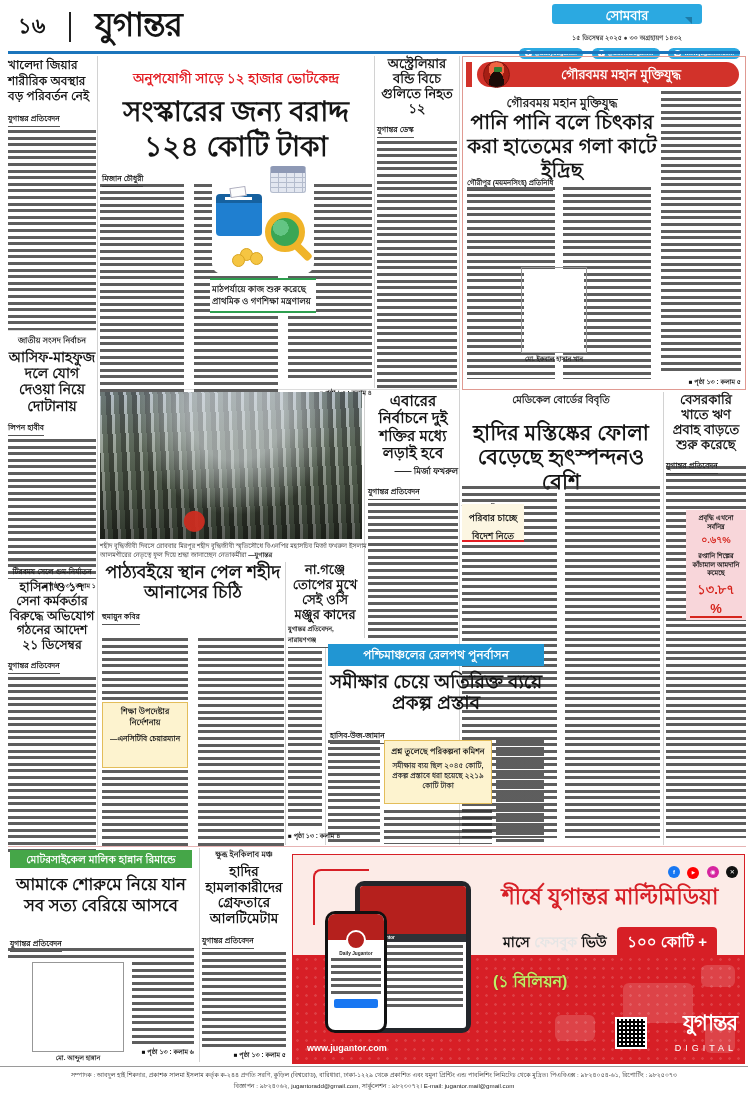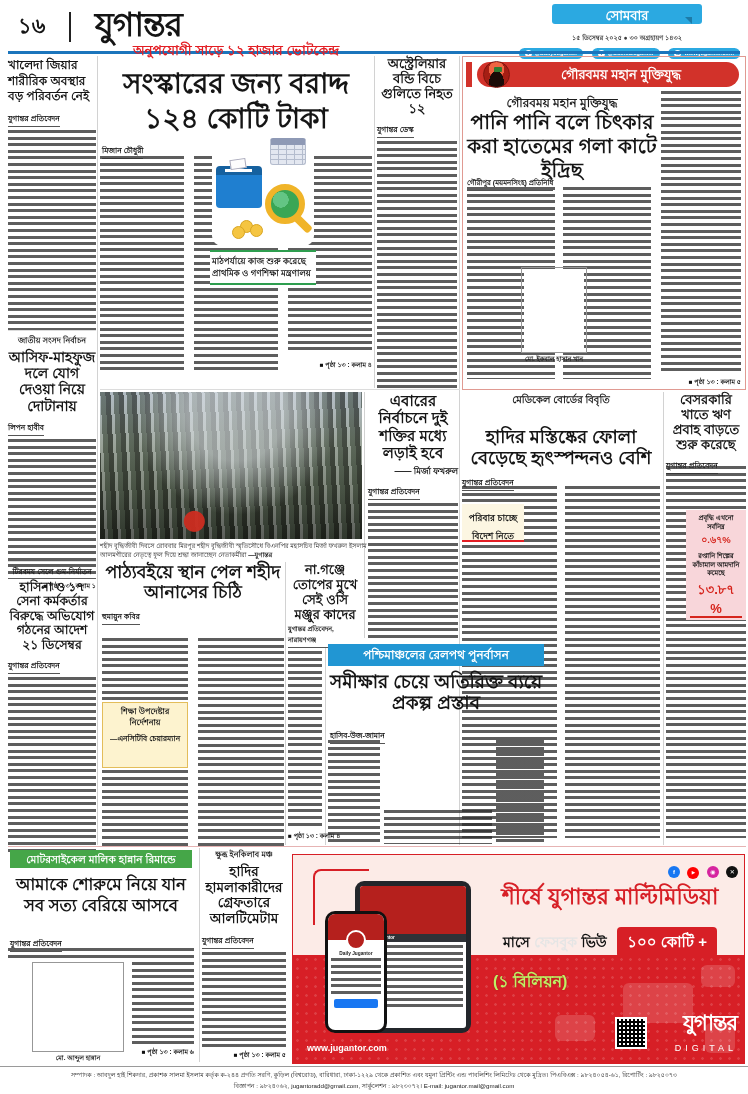--- a/index.html
+++ b/index.html
@@ -118,21 +118,21 @@
   </div>
 
   <div class="abs" style="left:8px;top:566px;width:88px">
     <div class="kick" style="font-size:7.4px">টিরবময সেলে গুম-নির্যাতন</div>
     <div class="hl" style="font-size:12.4px;margin-top:2px">হাসিনা ও ১৭ সেনা কর্মকর্তার বিরুদ্ধে অভিযোগ গঠনের আদেশ ২১ ডিসেম্বর</div>
     <div style="margin-top:2px"><span class="by">যুগান্তর প্রতিবেদন</span></div>
     <div class="sim" style="width:88px;height:175px;margin-top:3px"></div>
     <div class="end" style="margin-top:2px">■ পৃষ্ঠা ১৩ : কলাম ১</div>
   </div>
 
-  <div class="abs" style="left:100px;top:40px;width:272px;height:334px">
+  <div class="abs" style="left:100px;top:68px;width:272px;height:334px">
     <div class="kick kick-red" style="font-size:13.5px">অনুপযোগী সাড়ে ১২ হাজার ভোটকেন্দ্র</div>
     <div class="hl" style="font-size:28px;margin-top:3px;line-height:1.25">সংস্কারের জন্য বরাদ্দ ১২৪ কোটি টাকা</div>
     <div class="abs" style="left:2px;top:99px"><span class="by">মিজান চৌধুরী</span></div>
     <div class="sim abs" style="left:0;top:116px;width:84px;height:214px"></div>
     <div class="sim abs" style="left:94px;top:116px;width:84px;height:214px"></div>
     <div class="sim abs" style="left:188px;top:116px;width:84px;height:198px"></div>
     <div class="gfx abs" style="left:112px;top:92px;width:102px;height:114px">
       <div class="calc"></div>
       <div class="ballot">
           <div class="slot"></div>
@@ -194,21 +194,21 @@
 
   <div class="abs" style="left:368px;top:392px;width:90px">
     <div class="hl" style="font-size:15px">এবারের নির্বাচনে দুই শক্তির মধ্যে লড়াই হবে</div>
     <div style="font-size:8.5px;font-weight:bold;text-align:right;margin-top:3px">—— মির্জা ফখরুল</div>
     <div style="margin-top:1px"><span class="by">যুগান্তর প্রতিবেদন</span></div>
     <div class="sim" style="width:90px;height:138px;margin-top:3px"></div>
   </div>
 
   <div class="abs" style="left:462px;top:392px;width:198px;height:454px">
     <div class="kick" style="font-size:10px">মেডিকেল বোর্ডের বিবৃতি</div>
-    <div class="hl" style="font-size:18px;margin-top:18px">হাদির মস্তিষ্কের ফোলা বেড়েছে হৃৎস্পন্দনও বেশি</div>
+    <div class="hl" style="font-size:21px;margin-top:12px">হাদির মস্তিষ্কের ফোলা বেড়েছে হৃৎস্পন্দনও বেশি</div>
     <div style="margin-top:2px"><span class="by">যুগান্তর প্রতিবেদন</span></div>
     <div class="sim abs" style="left:0;top:94px;width:95px;height:352px"></div>
     <div class="sim abs" style="left:103px;top:94px;width:95px;height:352px"></div>
     <div class="quotebox abs" style="left:0;top:112px;width:62px;height:38px;border-bottom:2px solid #e31e24">
       <span style="font-size:9px;font-weight:bold;line-height:1.3">পরিবার চাচ্ছে বিদেশ নিতে</span>
     </div>
   </div>
 
   <div class="abs" style="left:102px;top:562px;width:182px">
     <div class="hl" style="font-size:17.5px">পাঠ্যবইয়ে স্থান পেল শহীদ আনাসের চিঠি</div>
@@ -229,20 +229,24 @@
   </div>
 
   <div class="abs" style="left:328px;top:644px;width:216px;height:202px">
     <div class="banner" style="width:216px;height:22px;background:#2196d3;font-size:12px;line-height:22px">
       <span>পশ্চিমাঞ্চলের রেলপথ পুনর্বাসন</span>
     </div>
     <div class="hl" style="font-size:18.5px;margin-top:5px">সমীক্ষার চেয়ে অতিরিক্ত ব্যয়ে প্রকল্প প্রস্তাব</div>
     <div class="abs" style="left:2px;top:80px"><span class="by">হাসিব-উজ-জামান</span></div>
     <div class="sim abs" style="left:0;top:96px;width:52px;height:104px"></div>
     <div class="sim abs" style="left:168px;top:96px;width:48px;height:104px"></div>
+    <div class="ybox abs" style="left:56px;top:96px;width:108px;height:64px">
+      <div style="font-size:8px;font-weight:bold">প্রশ্ন তুলেছে পরিকল্পনা কমিশন</div>
+      <div style="font-size:7.3px;line-height:1.35;margin-top:3px;font-weight:bold;color:#333">সমীক্ষায় ব্যয় ছিল ২০৪৫ কোটি, প্রকল্প প্রস্তাবে ধরা হয়েছে ২২১৯ কোটি টাকা</div>
+    </div>
     <div class="sim abs" style="left:56px;top:166px;width:108px;height:34px"></div>
   </div>
 
   <div class="abs" style="left:8px;top:848px;width:190px;height:216px">
     <div class="banner" style="position:absolute;left:2px;top:2px;width:182px;height:18px;background:#45a648;font-size:10.5px;line-height:18px">
       <span>মোটরসাইকেল মালিক হান্নান রিমান্ডে</span>
     </div>
     <div class="hl" style="position:absolute;left:0;top:26px;width:186px;font-size:16.5px;line-height:1.25">আমাকে শোরুমে নিয়ে যান সব সত্য বেরিয়ে আসবে</div>
     <div class="abs" style="left:2px;top:84px"><span class="by">যুগান্তর প্রতিবেদন</span></div>
     <div class="sim abs" style="left:0;top:100px;width:186px;height:12px"></div>

